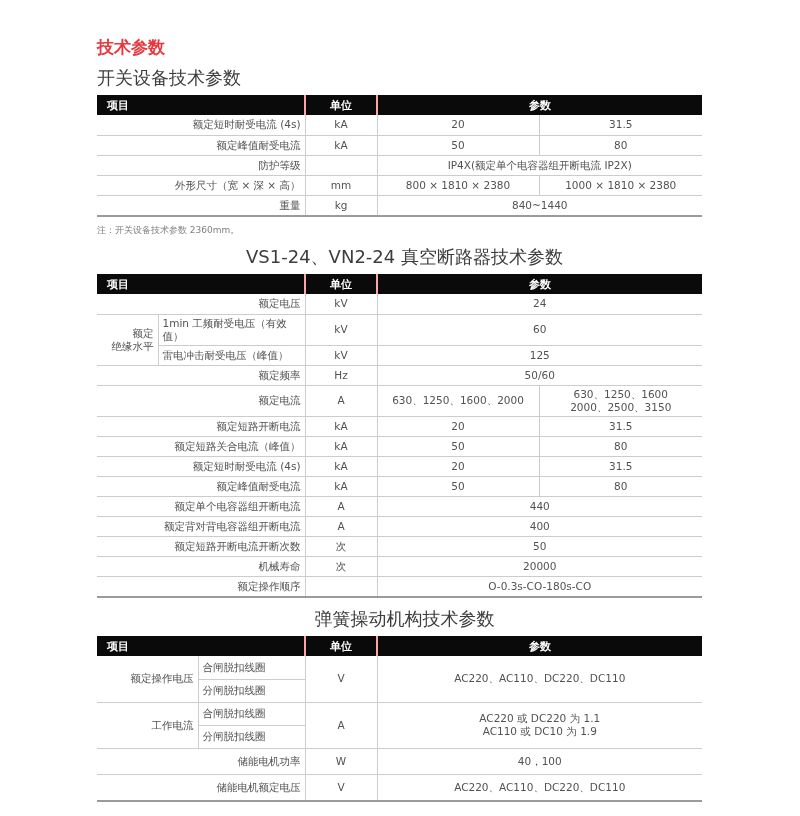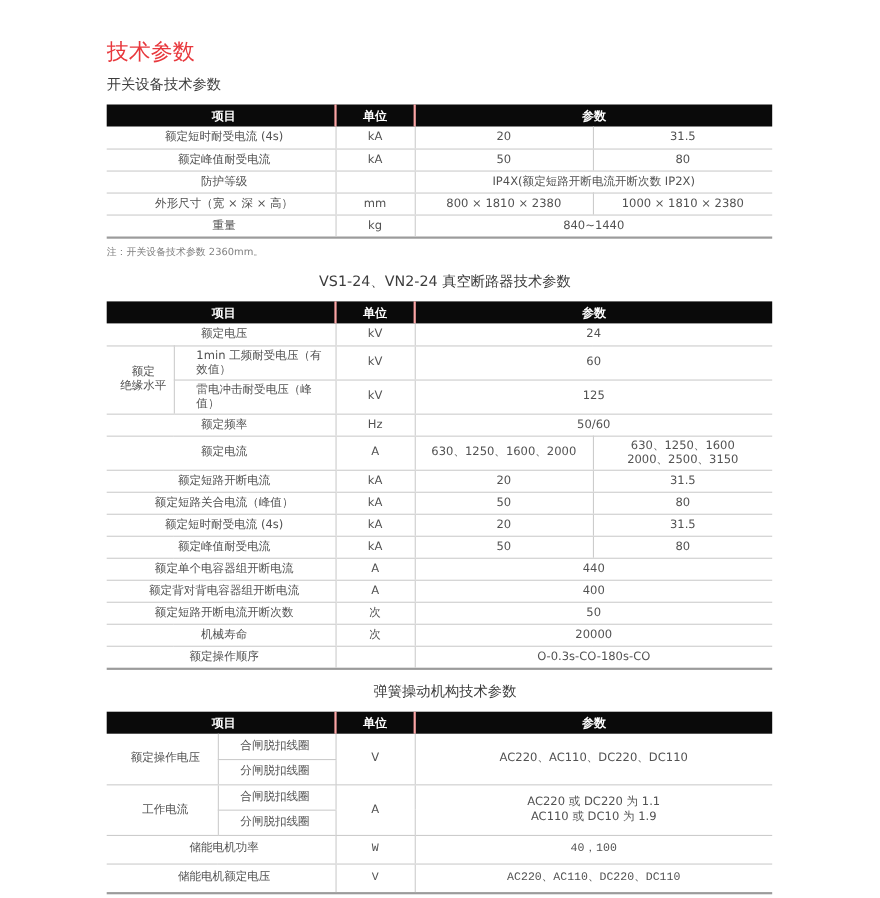--- a/index.html
+++ b/index.html
@@ -6,53 +6,53 @@
   html, body { margin: 0; padding: 0; }
   body {
     width: 800px; height: 816px;
     background: #ffffff;
     font-family: "DejaVu Sans", "Liberation Sans", sans-serif;
     color: #4a4a4a;
   }
   .content { padding: 38px 88px 0 97px; width: 800px; }
 
   .main-title {
-    color: #e8383d; font-size: 20px; font-weight: normal;
+    color: #e8383d; font-size: 17px; font-weight: bold;
     line-height: 18px; margin: 0;
   }
   .sec-heading {
-    font-size: 13px; color: #3d3d3d; font-weight: normal;
+    font-size: 18px; color: #3d3d3d; font-weight: normal;
     line-height: 17px; margin: 13px 0 9px 0;
   }
   .sec-heading.later { margin-top: 12px; text-align: center; }
 
   .tbl-wrap { width: 605px; border-bottom: 2px solid #9b9b9b; }
   table { border-collapse: collapse; width: 605px; table-layout: fixed; }
 
   th {
     background: #0a0a0a; color: #ffffff;
     font-size: 11px; font-weight: bold;
     height: 20px; padding: 2px 4px;
     text-align: center; border-left: 2px solid #fca5a5;
   }
-  th.h-item { text-align: center; padding-left: 10px; border-left: none; }
+  th.h-item { text-align: left; padding-left: 10px; border-left: none; }
 
   td {
     border-bottom: 1px solid #cccccc; border-left: 1px solid #cccccc;
     font-size: 10.5px; color: #525252;
     text-align: center; vertical-align: middle;
     height: 20px; padding: 2px 4px; line-height: 13px;
   }
-  td.item { text-align: center; padding-left: 10px; border-left: none; }
-  td.sub  { text-align: left; padding-left: 20px; }
+  td.item { text-align: right; padding-left: 10px; border-left: none; }
+  td.sub  { text-align: left; padding-left: 4px; }
   tr:last-child > td { border-bottom: none; }
 
   .t2 td { height: 20px; }
   .t3 td { height: 23px; }
-  .t3 tr.tall td { height: 26px; font-family: Liberation Mono, monospace; }
+  .t3 tr.tall td { height: 26px; }
 
   .line { display: block; line-height: 13px; }
 
   .note { font-size: 9px; color: #808080; margin: 7px 0 0 0; line-height: 12px; }
 </style>
 </head>
 <body>
 
 <div class="content">
 
@@ -84,21 +84,21 @@
       </tr>
       <tr>
         <td class="item">额定峰值耐受电流</td>
         <td>kA</td>
         <td>50</td>
         <td>80</td>
       </tr>
       <tr>
         <td class="item">防护等级</td>
         <td></td>
-        <td colspan="2">IP4X(额定短路开断电流开断次数 IP2X)</td>
+        <td colspan="2">IP4X(额定单个电容器组开断电流 IP2X)</td>
       </tr>
       <tr>
         <td class="item">外形尺寸（宽 × 深 × 高）</td>
         <td>mm</td>
         <td>800 × 1810 × 2380</td>
         <td>1000 × 1810 × 2380</td>
       </tr>
       <tr>
         <td class="item">重量</td>
         <td>kg</td>

